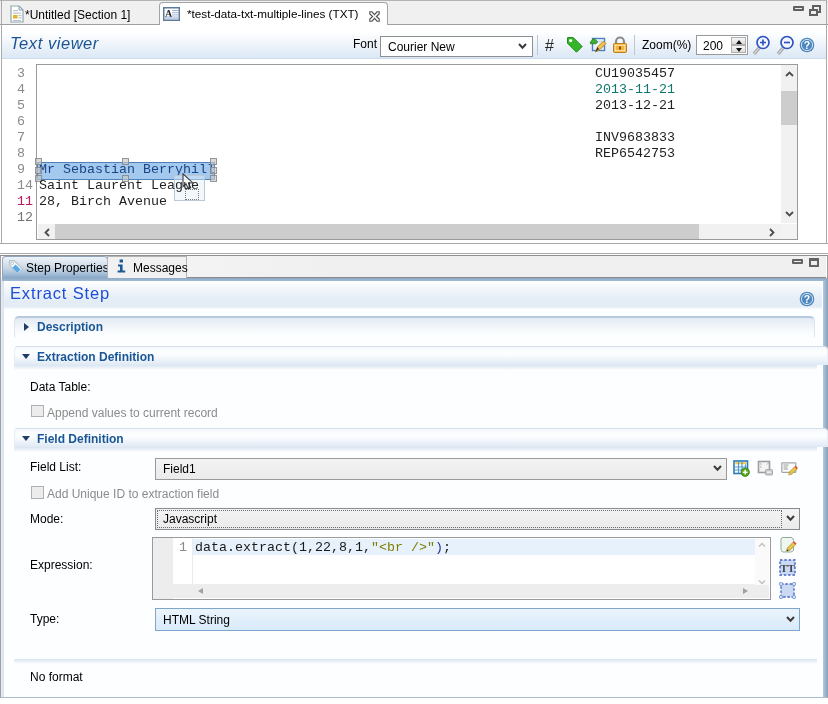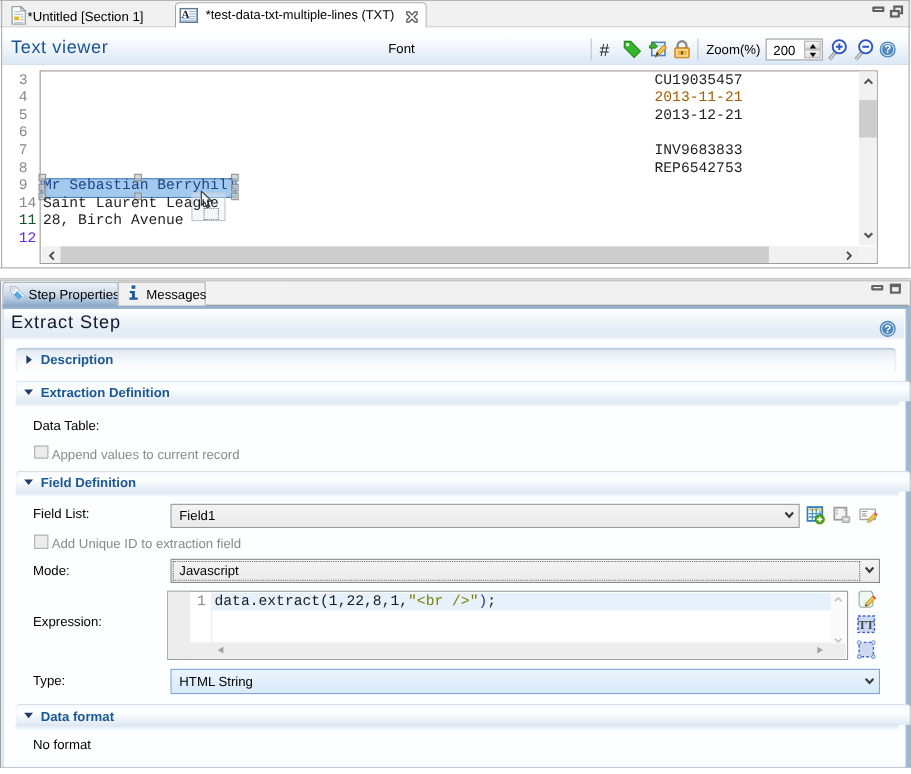--- a/index.html
+++ b/index.html
@@ -53,22 +53,30 @@
 <span class="abs" style="left:187px;top:7px;font-size:11.7px;color:#000;white-space:nowrap;">*test-data-txt-multiple-lines (TXT)</span>
 <span class="abs" id="tabclose" style="left:369px;top:8px;"><svg width="11" height="11" viewBox="0 0 11 11">
         <path d="M0.8 0.8 L3 0.8 L5.5 3.6 L8 0.8 L10.2 0.8 L10.2 3 L7.4 5.5 L10.2 8 L10.2 10.2 L8 10.2 L5.5 7.4 L3 10.2 L0.8 10.2 L0.8 8 L3.6 5.5 L0.8 3 Z" fill="#fcfcfc" stroke="#4f4f4f" stroke-width="1.1" stroke-linejoin="miter"></path>
       </svg></span>
 
 <div class="abs" style="left:793px;top:6px;width:7px;height:1px;border:2px solid #5f6160;border-radius:1px;"></div>
 <div class="abs" style="left:812px;top:5px;width:5px;height:4px;border:2px solid #5f6160;"></div>
 <div class="abs" style="left:809px;top:9px;width:5px;height:3px;border:2px solid #5f6160;background:#efefef;"></div>
 
 <div class="abs" id="tvheader" style="left:2px;top:25px;width:824px;height:34px;background:linear-gradient(#ffffff,#fdfeff 25%,#e7eff8 75%,#dbe8f6);border-bottom:1px solid #cbdcee;box-sizing:border-box;"></div>
-<span class="abs" style="left:10px;top:34px;font-size:16.5px;letter-spacing:0.55px;color:#1a5492;">Text viewer</span>
+<span class="abs" style="left:10px;top:34px;font-size:16.5px;letter-spacing:0.55px;color:#1a5492;font-style:italic;">Text viewer</span>
 <span class="abs lbl" style="left:353px;top:37px;">Font</span>
+<div class="combo" style="left:380px;top:36px;width:151px;height:19px;">
+  <span class="combotext">Courier New</span>
+  <span class="chev" style="right:7px;top:6px;">
+        <svg width="9" height="7" viewBox="0 0 9 7">
+          <path d="M1 1 L4.5 4.8 L8 1" stroke="#3c3c3c" stroke-width="2" fill="none"></path>
+        </svg>
+      </span>
+</div>
 <div class="abs" style="left:537px;top:35px;width:1px;height:20px;background:#b9c6d4;"></div>
 <span class="abs" id="ichash" style="left:545px;top:36px;"><svg width="14" height="18" viewBox="0 0 14 18">
         <text x="0" y="15" font-family="Liberation Sans" font-size="16" fill="#2a2a2a">#</text>
       </svg></span>
 <span class="abs" id="ictag" style="left:566px;top:36px;"><svg width="18" height="18" viewBox="0 0 18 18">
         <path d="M7.2 1.5 L16.2 10.5 L10.5 16.2 L1.5 7.2 L1.6 1.6 Z" fill="#35b52a" stroke="#1d8c17" stroke-width="1"></path>
         <circle cx="4.6" cy="4.6" r="1.6" fill="#fff"></circle>
       </svg></span>
 <span class="abs" id="icsheet" style="left:589px;top:36px;"><svg width="18" height="18" viewBox="0 0 18 18">
         <rect x="3.5" y="2.5" width="12" height="12" fill="#eef4fb" stroke="#4e7fc0" stroke-width="1.4"></rect>
@@ -115,22 +123,22 @@
 <div class="abs" id="editorwrap" style="left:2px;top:59px;width:824px;height:184px;background:#fff;"></div>
 <div class="abs" id="linenums" style="left:0;top:59px;width:32px;height:184px;">
       <div class="abs mono" style="left: 17px; top: 7px; color: rgb(138, 138, 136);">3</div>
       <div class="abs mono" style="left: 17px; top: 23px; color: rgb(138, 138, 136);">4</div>
       <div class="abs mono" style="left: 17px; top: 39px; color: rgb(138, 138, 136);">5</div>
       <div class="abs mono" style="left: 17px; top: 55px; color: rgb(138, 138, 136);">6</div>
       <div class="abs mono" style="left: 17px; top: 71px; color: rgb(138, 138, 136);">7</div>
       <div class="abs mono" style="left: 17px; top: 87px; color: rgb(138, 138, 136);">8</div>
       <div class="abs mono" style="left: 17px; top: 103px; color: rgb(138, 138, 136);">9</div>
       <div class="abs mono" style="left: 17px; top: 119px; color: rgb(138, 138, 136);">14</div>
-      <div class="abs mono" style="left: 17px; top: 135px; color: #14532d;">11</div>
-      <div class="abs mono" style="left: 17px; top: 151px; color: #6d28d9;">12</div>
+      <div class="abs mono" style="left: 17px; top: 135px; color: #be185d;">11</div>
+      <div class="abs mono" style="left: 17px; top: 151px; color: #737373;">12</div>
     </div>
 <div class="abs" id="editbox" style="left:36px;top:64px;width:762px;height:176px;border:1px solid #9b9b9b;box-sizing:border-box;background:#fff;"></div>
 
 <div id="textlines"></div>
 
 <div class="abs" id="selrect" style="left:36.5px;top:161.5px;width:176px;height:16px;background:#a3c9ef;border:1px solid #4f81b8;"></div>
 <span class="abs mono" style="left:39px;top:162px;color:#1b4585;">Mr Sebastian Berryhill</span>
 
 <div class="abs selh" style="left:34.5px;top:158px;"></div>
 <div class="abs selh" style="left:122px;top:158px;"></div>
@@ -197,21 +205,21 @@
 <path d="M1 5.5 h4.6 v6 h2.6 v2 h-7.6 v-2 h2.4 v-4 h-2 z" fill="#1c5a96"></path>
     </svg>
 <span class="abs" style="left:133px;top:261px;font-size:12px;color:#000;">Messages</span>
 <div class="abs" style="left:2px;top:278px;width:824px;height:3px;background:linear-gradient(#8ba8c6,#a3bbd3);"></div>
 
 <div class="abs" style="left:792px;top:259px;width:7px;height:1px;border:2px solid #626463;border-radius:1px;"></div>
 <div class="abs" style="left:809px;top:258px;width:6px;height:5px;border:2px solid #626463;"></div>
 <div class="abs" style="left:809px;top:258px;width:10px;height:2.5px;background:#626463;"></div>
 
 <div class="abs" id="esheader" style="left:4px;top:281px;width:818px;height:29px;background:linear-gradient(#ffffff,#f0f4f9 35%,#e5edf6 60%,#e3ebf5 88%,#fdfeff 97%);"></div>
-<span class="abs" style="left:10px;top:284px;font-size:16.5px;letter-spacing:0.85px;color:#0f172a;">Extract Step</span>
+<span class="abs" style="left:10px;top:284px;font-size:16.5px;letter-spacing:0.85px;color:#1d4ed8;">Extract Step</span>
 <span class="abs" id="ichelp2" style="left:799px;top:291px;"><svg width="16" height="16" viewBox="0 0 16 16">
         <circle cx="8" cy="8" r="7.3" fill="#4d87bf"></circle>
         <circle cx="8" cy="8" r="5.6" fill="none" stroke="#ffffff" stroke-width="1" opacity="0.75"></circle>
         <text x="8" y="11.5" font-family="Liberation Sans" font-size="10.5" font-weight="bold" fill="#ffffff" text-anchor="middle">?</text>
       </svg></span>
 
 <div class="abs" id="formbg" style="left:4px;top:310px;width:818px;height:387px;background:#fdfeff;"></div>
 
 <div class="secbarc" style="top:316px;">
       <span class="tri-r" style="left:9px;top:5px;"></span>
@@ -326,26 +334,22 @@
 <span class="abs lbl" style="left:30px;top:612px;">Type:</span>
 <div class="combo" style="left:155px;top:608px;width:643px;height:21px;background:linear-gradient(#ebf4fc,#d8eafa);border-color:#7fa5cb;">
   <span class="combotext">HTML String</span>
   <span class="chev" style="right:6px;top:7px;">
         <svg width="9" height="7" viewBox="0 0 9 7">
           <path d="M1 1 L4.5 4.8 L8 1" stroke="#3c3c3c" stroke-width="2" fill="none"></path>
         </svg>
       </span>
 </div>
 
-<div class="secbar" style="top:640px;">
-      <span class="tri-d" style="left:7px;top:7px;"></span>
-      <span class="sectitle">Data format</span>
-    </div>
 <div class="secfade" style="top:659px;"></div>
 <span class="abs lbl" style="left:30px;top:670px;">No format</span>
 <span class="abs mono" style="left: 595px; top: 66px; color: rgb(31, 31, 31); white-space: pre;">CU19035457</span>
-    <span class="abs mono" style="left: 595px; top: 82px; color: #a16207; white-space: pre;">2013-11-21</span>
+    <span class="abs mono" style="left: 595px; top: 82px; color: #0f766e; white-space: pre;">2013-11-21</span>
     <span class="abs mono" style="left: 595px; top: 98px; color: rgb(31, 31, 31); white-space: pre;">2013-12-21</span>
     <span class="abs mono" style="left: 595px; top: 130px; color: rgb(31, 31, 31); white-space: pre;">INV9683833</span>
     <span class="abs mono" style="left: 595px; top: 146px; color: rgb(31, 31, 31); white-space: pre;">REP6542753</span>
     <span class="abs mono" style="left: 39px; top: 178px; color: rgb(31, 31, 31); white-space: pre;">Saint Laurent League</span>
     <span class="abs mono" style="left: 39px; top: 194px; color: rgb(31, 31, 31); white-space: pre;">28, Birch Avenue</span>
   </div>
 
 </body></html>

